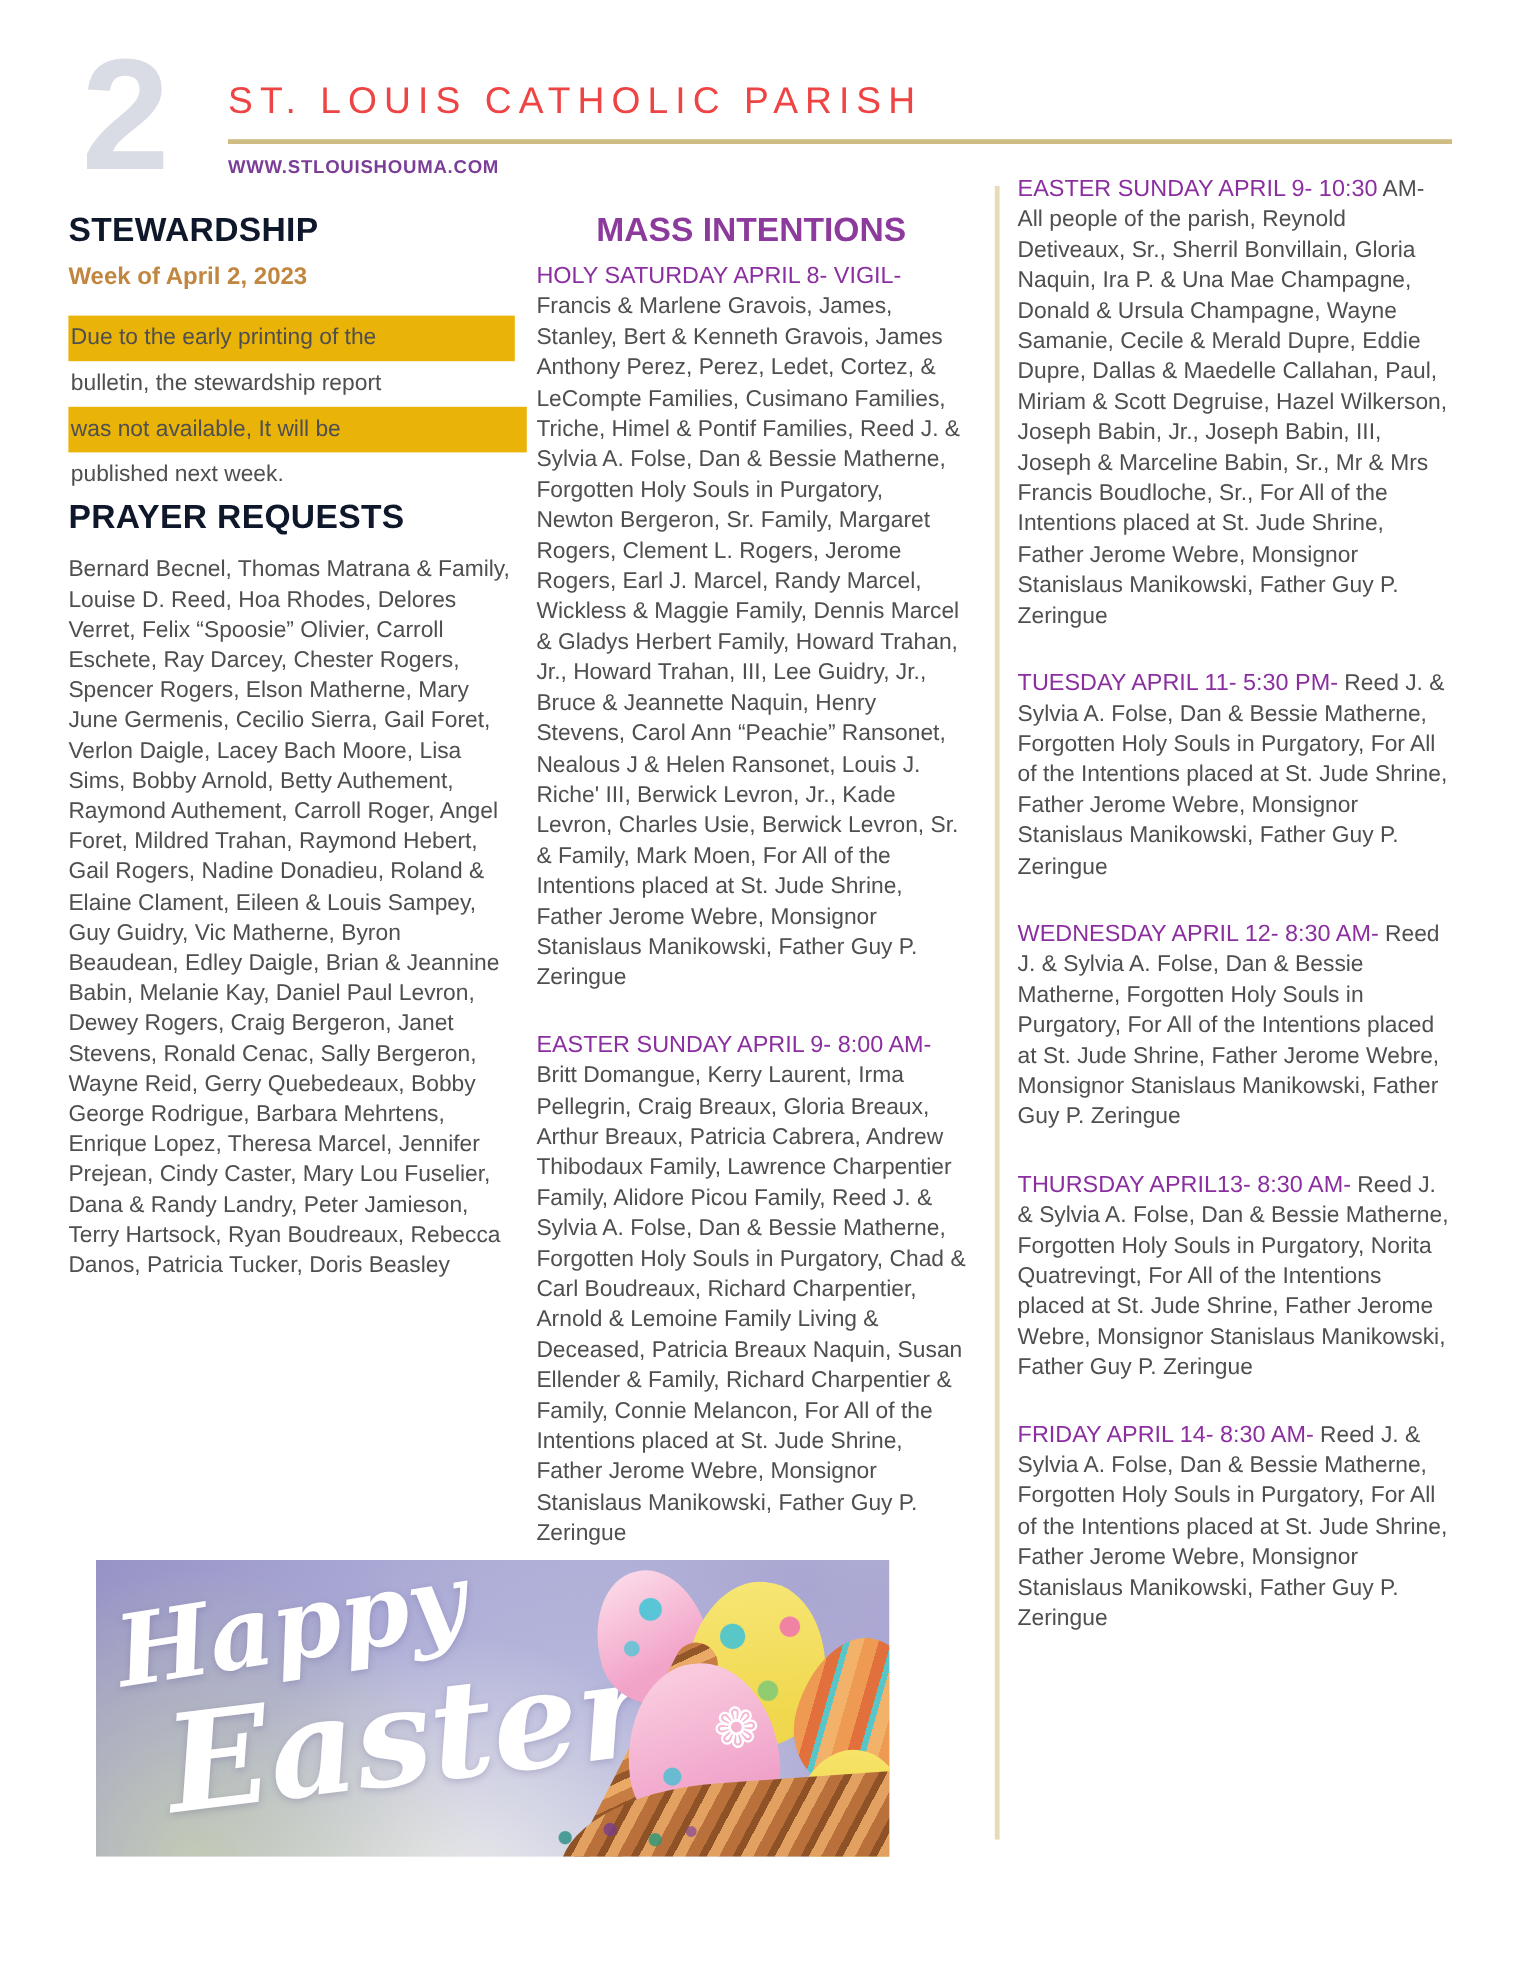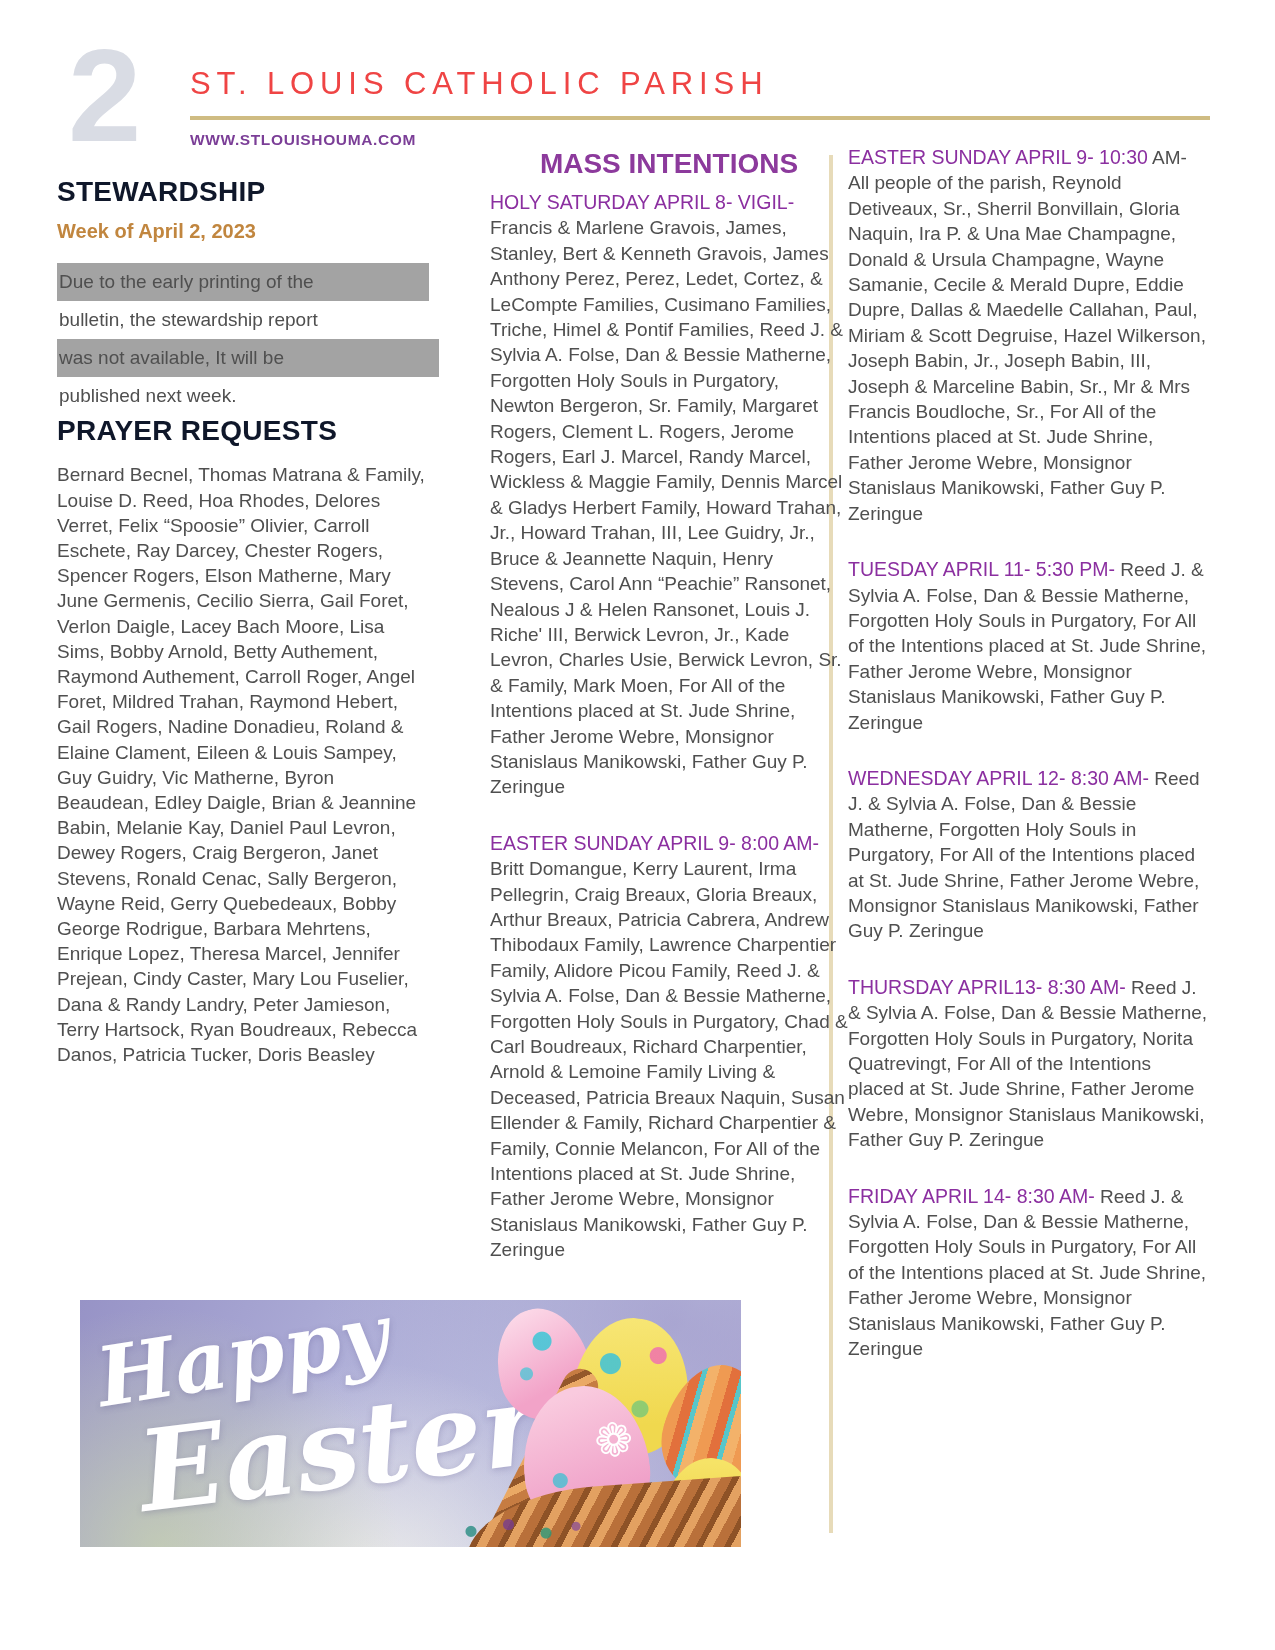--- a/index.html
+++ b/index.html
@@ -30,41 +30,41 @@
     width: 1020px; height: 4px; background: #cfbc82;
   }
   .website {
     position: absolute; left: 190px; top: 131px;
     font-size: 15.5px; font-weight: bold; letter-spacing: 0.04em;
     color: #7b3e97; text-decoration: none; cursor: pointer;
   }
 
   
   .col-left   { position: absolute; left: 57px;  top: 176px; width: 372px; }
-  .col-mid    { position: absolute; left: 447px; top: 148px; width: 358px; margin-left: 43px; }
+  .col-mid    { position: absolute; left: 447px; top: 176px; width: 358px; }
   .col-right  { position: absolute; left: 848px; top: 145px; width: 362px; }
   .col-divider {
     position: absolute; left: 829px; top: 155px;
     width: 4px; height: 1378px; background: #e7dbb9;
   }
 
   h2.section-heading {
     margin: 0; font-size: 28px; font-weight: bold;
     color: #0f172a; letter-spacing: 0.01em; line-height: 1.15;
   }
   .stew-sub {
     margin: 12px 0 20px 0;
     font-size: 20px; font-weight: bold; color: #c1863f;
   }
   .stew-line {
     width: 372px; height: 38px; line-height: 38px;
     font-size: 19px; color: #4f4f4f; padding-left: 2px;
     white-space: nowrap;
   }
-  .stew-line.hl { background: #a3a3a3; }
+  .stew-line.hl { background: #eab308; }
   .stew-line.hl.wide { width: 382px; }
 
   .prayer-heading { margin: 34px 0 0 0; font-size: 29px; }
   .prayer-names {
     margin: 15px 0 0 0;
     font-size: 19px; line-height: 25.2px; color: #4f4f4f;
   }
 
   .mi-heading {
     margin: 0 0 10px 0; text-align: center;

